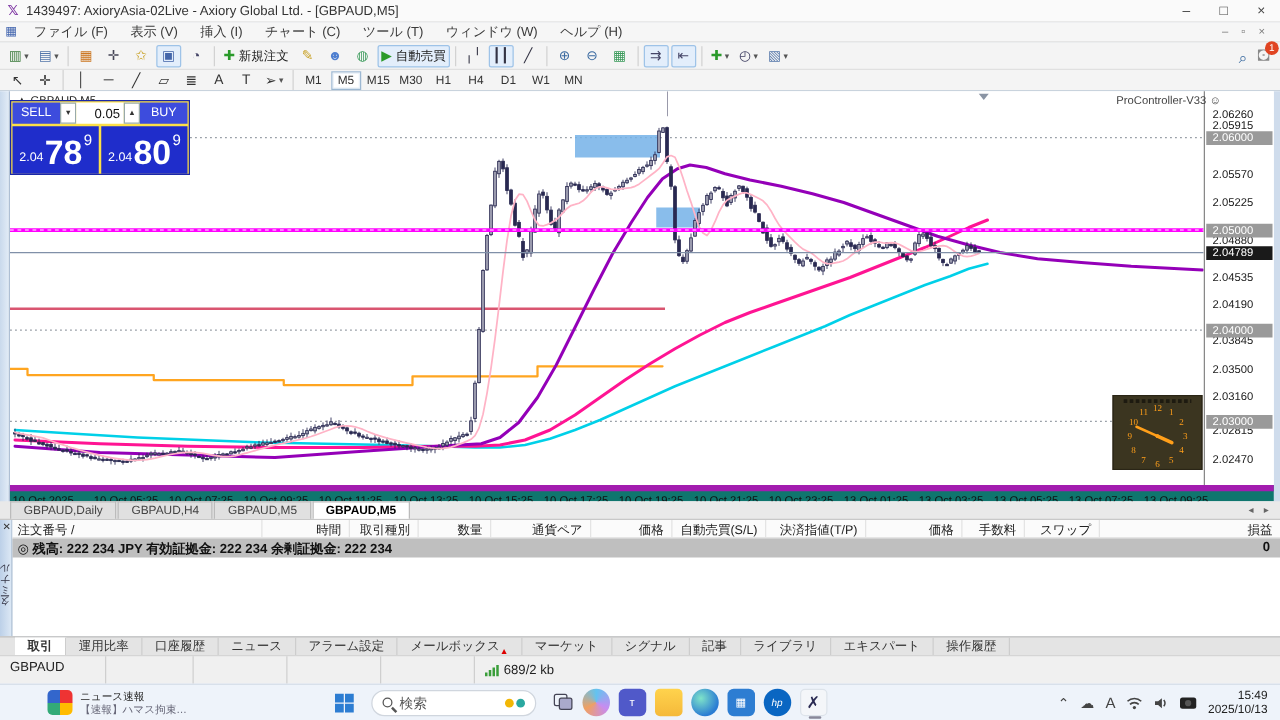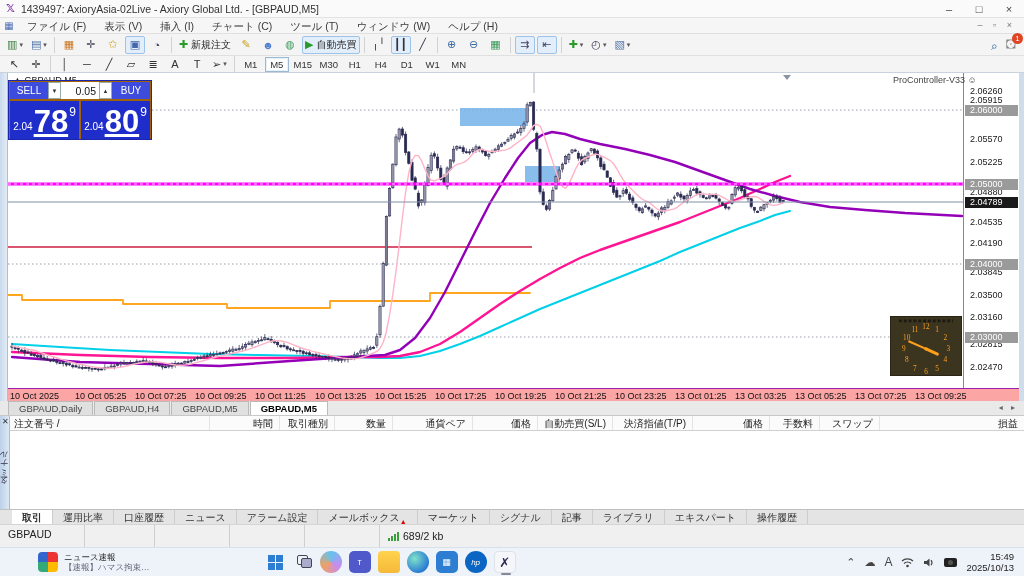--- a/index.html
+++ b/index.html
@@ -33,32 +33,32 @@
   #chart-wrap { left:0; top:73px; width:1024px; height:315px; background:#ffffff; }
   #left-strip { left:0; top:73px; width:8px; height:343px; background:linear-gradient(90deg,#c9d9ec,#e2ecf7); border-right:1px solid #aebfd4; }
   #right-strip { left:1019px; top:73px; width:5px; height:343px; background:#cfdcec; }
   #plot { left:8px; top:73px; width:955px; height:315px; }
   #scale { left:963px; top:73px; width:56px; height:315px; background:#fff; border-left:1px solid #888; font-size:9px; color:#1a1a1a; }
   .scale-lbl { position:absolute; left:6px; height:10px; line-height:10px; }
   .scale-tag { position:absolute; left:1px; right:1px; height:11px; line-height:11px; background:#9a9a9a; color:#fff; padding-left:5px; }
   .scale-tag.current { background:#1a1a1a; }
   #symbol-lbl { left:13px; top:75px; font-size:9px; color:#222; }
   #procontroller-lbl { left:893px; top:75px; font-size:9px; color:#444; }
-  #timeaxis { left:8px; top:388px; width:1011px; height:13px; background:#fca5a5; border-top:1px solid #a21caf; font-size:9px; color:#111; }
+  #timeaxis { left:8px; top:388px; width:1011px; height:13px; background:#0f766e; border-top:5px solid #a21caf; font-size:9px; color:#111; }
   .time-lbl { position:absolute; top:2px; white-space:nowrap; }
 
   
-  #oneclick { left:8px; top:80px; width:144px; height:60px; background:#a16207; border:1px solid #1a27a8; }
+  #oneclick { left:8px; top:80px; width:144px; height:60px; background:#fde047; border:1px solid #1a27a8; }
   #oc-row1 { position:absolute; left:1px; top:1px; right:1px; height:17px; display:flex; }
   .oc-btn { background:#3d4cdd; color:#fff; font-size:10px; display:flex; align-items:center; justify-content:center; flex:1; }
   .oc-spin { width:13px; background:#fff; color:#333; font-size:6px; display:flex; align-items:center; justify-content:center; border:1px solid #9aa; }
   #oc-lot { width:38px; background:#fff; color:#111; font-size:10.5px; display:flex; align-items:center; justify-content:flex-end; padding-right:3px; }
   .oc-price { position:absolute; top:20px; height:38px; width:69px; background:#1f2dcb; color:#fff; display:flex; align-items:flex-end; justify-content:center; padding-bottom:4px; }
   .oc-price .sm { font-size:10px; margin-bottom:3px; }
-  .oc-price .big { font-size:31px; font-weight:bold; line-height:26px; margin:0 1px;text-decoration:underline; }
+  .oc-price .big { font-size:27px; font-weight:bold; line-height:26px; margin:0 1px; }
   .oc-price .sup { font-size:12px; align-self:flex-start; margin-top:4px; }
 
   
   #proc-box { left:6px; top:142px; width:116px; height:48px; background:#f0f0f0; border:1px solid #999; }
   #proc-btn { position:absolute; left:3px; top:3px; width:108px; height:19px; background:#b455d8; border:1px solid #7d2f9e; color:#fff; font-weight:bold; font-size:11px; display:flex; align-items:center; justify-content:center; }
   #open-btn { position:absolute; left:3px; top:24px; width:108px; height:19px; background:#e6e6e6; border:1px solid #a8a8a8; color:#222; font-size:11px; display:flex; align-items:center; justify-content:center; }
 
   
   #clock { left:890px; top:316px; width:72px; height:60px; background:#3b3520; border:1px solid #2a2516; }
 
@@ -619,20 +619,24 @@
         <div class="th-cell" style="width: 58px;">数量</div>
         <div class="th-cell" style="width: 80px;">通貨ペア</div>
         <div class="th-cell" style="width: 65px;">価格</div>
         <div class="th-cell" style="width: 75px;">自動売買(S/L)</div>
         <div class="th-cell" style="width: 80px;">決済指値(T/P)</div>
         <div class="th-cell" style="width: 77px;">価格</div>
         <div class="th-cell" style="width: 50px;">手数料</div>
         <div class="th-cell" style="width: 60px;">スワップ</div>
         <div class="th-cell" style="flex: 1 1 0%; border-right: none;">損益</div>
       </div>
+    <div id="balance-row">
+      <span>◎ 残高: 222 234 JPY  有効証拠金: 222 234  余剰証拠金: 222 234</span>
+      <span>0</span>
+    </div>
   </div>
 
   <div id="btab-lead" class="abs"></div>
   <div id="bottom-tabs" class="abs">
       <span class="btab active">取引</span>
       <span class="btab">運用比率</span>
       <span class="btab">口座履歴</span>
       <span class="btab">ニュース</span>
       <span class="btab">アラーム設定</span>
       <span class="btab">メールボックス<span class="mail-flag">▲</span></span>
@@ -670,20 +674,28 @@
       </div>
     </div>
     <div id="start-btn">
         <span class="winlogo">
           <i></i>
           <i></i>
           <i></i>
           <i></i>
         </span>
       </div>
+    <div id="search-pill">
+      <span class="mag"></span>
+      <span>検索</span>
+      <span id="search-deco">
+          <i style="background:#f2b705;"></i>
+          <i style="background:#2aa8a0;"></i>
+        </span>
+    </div>
     <div id="taskview">
         <i></i>
         <i></i>
       </div>
     <div id="task-apps" style="display:flex;">
         <div class="app-ic" style="background: conic-gradient(rgb(98, 195, 240), rgb(199, 140, 240), rgb(240, 160, 98), rgb(98, 195, 240)); border-radius: 50%; width: 22px; height: 22px;"></div>
         <div class="app-ic" style="background: rgb(80, 89, 201); color: rgb(255, 255, 255); font-size: 9px; border-radius: 5px; width: 22px; height: 22px;">ᴛ</div>
         <div class="app-ic" style="background: linear-gradient(rgb(255, 211, 77), rgb(245, 185, 58)); border-radius: 4px; width: 22px; height: 22px;"></div>
         <div class="app-ic" style="background: radial-gradient(circle at 35% 35%, rgb(126, 227, 201), rgb(43, 124, 211) 70%); border-radius: 50%; width: 22px; height: 22px;"></div>
         <div class="app-ic" style="background: rgb(45, 125, 210); color: rgb(255, 255, 255); font-size: 9px; border-radius: 5px; width: 22px; height: 22px;">▦</div>

